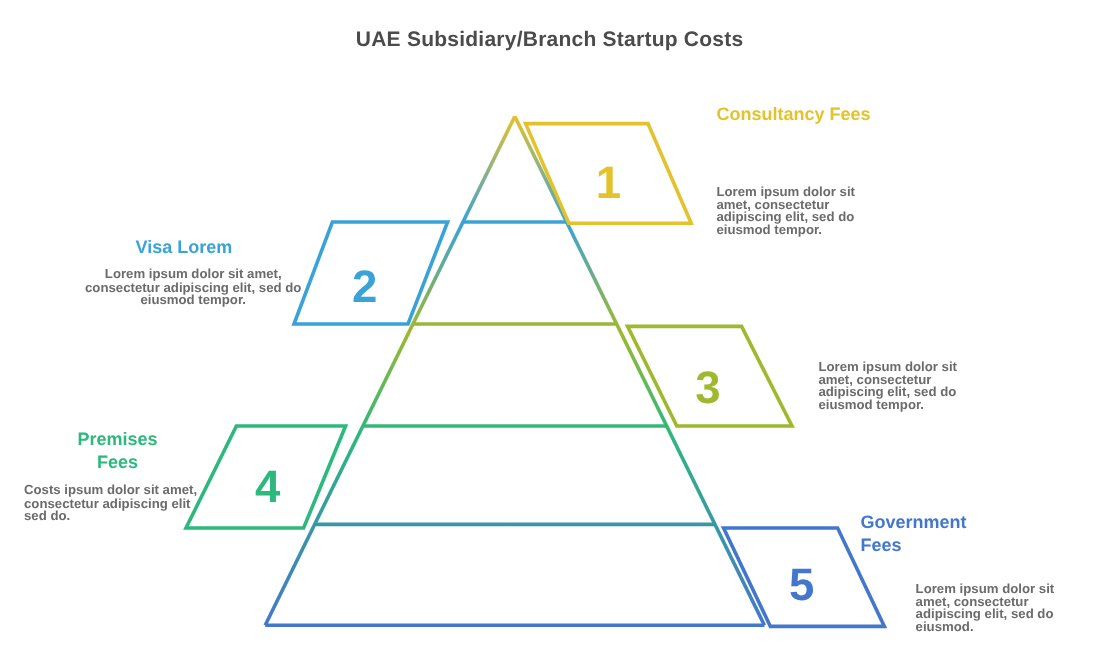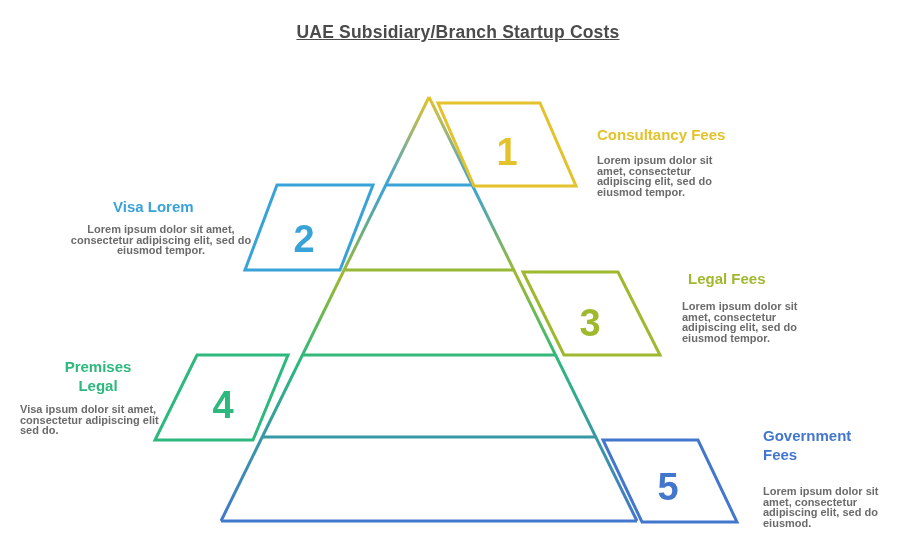--- a/index.html
+++ b/index.html
@@ -4,35 +4,34 @@
 <style>
   html,body{margin:0;padding:0;background:#ffffff;}
   .canvas{
     position:relative;width:916px;height:549px;overflow:hidden;background:#ffffff;
     font-family:"Liberation Sans",sans-serif;
   }
   .title{
     position:absolute;top:22px;left:0;width:916px;margin:0;
     text-align:center;font-size:17.5px;font-weight:bold;color:#4b4b4b;
     letter-spacing:.2px;
-    text-decoration:underline;
   }
   .diagram-svg{position:absolute;left:0;top:0;}
   .lvl-label{position:absolute;font-size:15px;font-weight:bold;line-height:19px;}
   .lvl-desc{position:absolute;font-size:11px;font-weight:600;line-height:10.5px;color:#6b6b6b;}
   .c1{color:#e4c22b;} .c2{color:#39a3d8;} .c3{color:#9fb92f;} .c4{color:#2db87d;} .c5{color:#4377cd;}
-  .lab1{left:597px;top:86px;width:130px;text-align:left;margin-top:39px;}
+  .lab1{left:597px;top:86px;width:130px;text-align:left;}
   .des1{left:597px;top:155px;width:132px;text-align:left;}
   .lab2{left:113px;top:197px;width:120px;text-align:left;}
   .des2{left:70px;top:224px;width:182px;text-align:center;}
   .lab3{left:688px;top:269px;width:130px;text-align:left;}
   .des3{left:682px;top:301px;width:140px;text-align:left;}
   .lab4{left:52px;top:357px;width:92px;text-align:center;}
   .des4{left:20px;top:404px;width:155px;text-align:left;}
-  .lab5{left:763px;top:426px;width:112px;text-align:left;}
+  .lab5{left:717px;top:426px;width:112px;text-align:left;}
   .des5{left:763px;top:486px;width:128px;text-align:left;}
   .num{font-family:"Liberation Sans",sans-serif;font-size:38px;font-weight:bold;}
 </style>
 </head>
 <body>
 
 <div class="canvas">
 
   <h1 class="title">UAE Subsidiary/Branch Startup Costs</h1>
 
@@ -68,22 +67,21 @@
     <text class="num" x="223" y="418" text-anchor="middle" fill="#2db87d">4</text>
     <text class="num" x="668" y="500" text-anchor="middle" fill="#4377cd">5</text>
   </svg>
 
   <div class="lvl-label c1 lab1">Consultancy Fees</div>
   <div class="lvl-desc des1">Lorem ipsum dolor sit amet, consectetur adipiscing elit, sed do eiusmod tempor.</div>
 
   <div class="lvl-label c2 lab2">Visa Lorem</div>
   <div class="lvl-desc des2">Lorem ipsum dolor sit amet, consectetur adipiscing elit, sed do eiusmod tempor.</div>
 
-  <div class="lvl-label c3 lab3">Legal Fees</div>
   <div class="lvl-desc des3">Lorem ipsum dolor sit amet, consectetur adipiscing elit, sed do eiusmod tempor.</div>
 
-  <div class="lvl-label c4 lab4">Premises Legal</div>
-  <div class="lvl-desc des4">Visa ipsum dolor sit amet, consectetur adipiscing elit sed do.</div>
+  <div class="lvl-label c4 lab4">Premises Fees</div>
+  <div class="lvl-desc des4">Costs ipsum dolor sit amet, consectetur adipiscing elit sed do.</div>
 
   <div class="lvl-label c5 lab5">Government Fees</div>
   <div class="lvl-desc des5">Lorem ipsum dolor sit amet, consectetur adipiscing elit, sed do eiusmod.</div>
 
 </div>
 
 </body></html>

